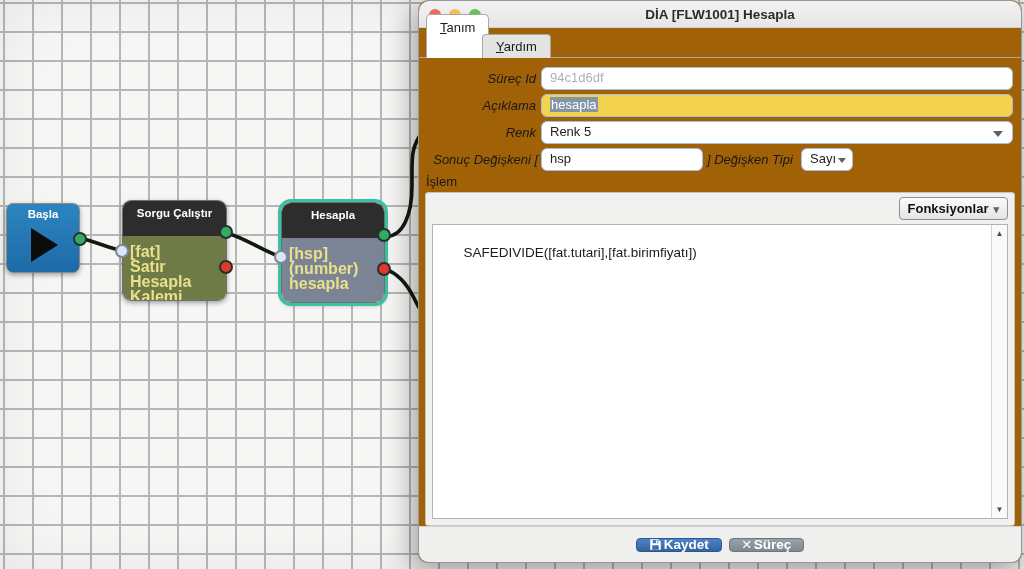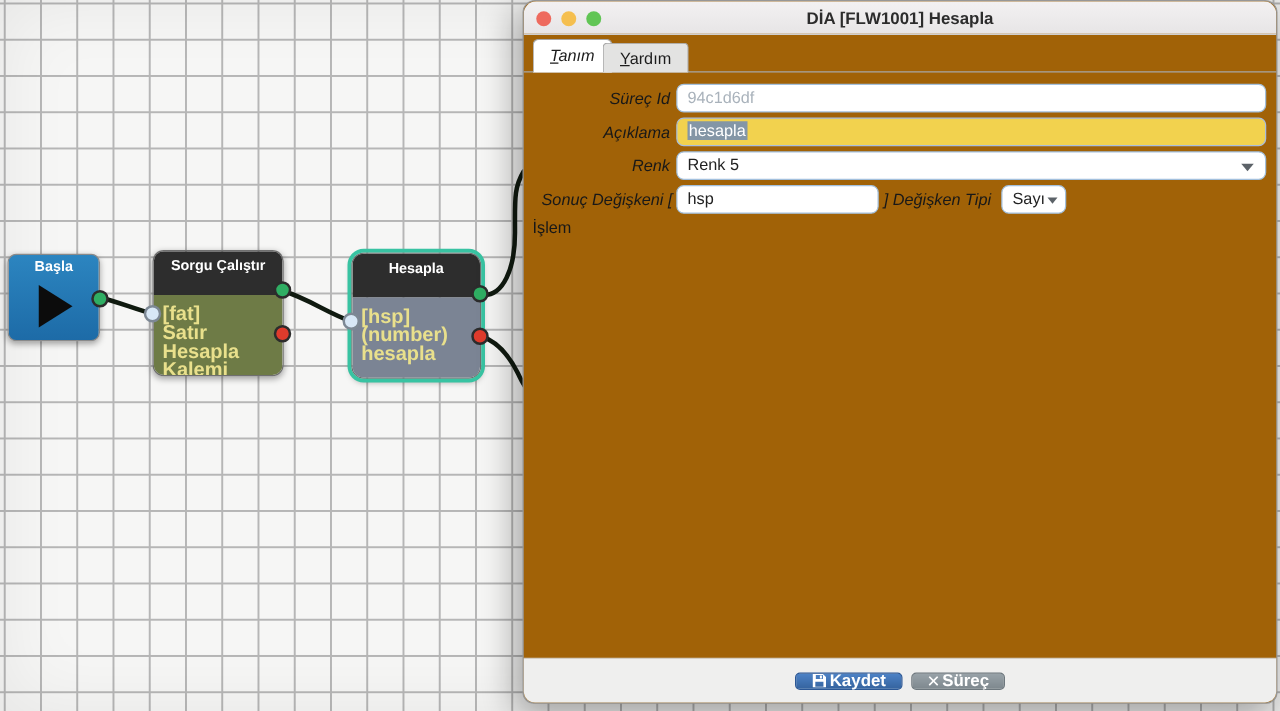--- a/index.html
+++ b/index.html
@@ -53,21 +53,21 @@
   .light { width:12px; height:12px; border-radius:50%; }
   .titlebar .wtitle { text-align:center; line-height:27px; font-size:13.5px;
     font-weight:bold; color:#2c2c2c; }
 
   .tabrow { position:absolute; top:27px; left:0; right:0; height:30px; }
   .tabrow::after { content:""; position:absolute; left:0; right:0; bottom:0; border-bottom:1px solid #a7a7a7; }
   .tab { position:absolute; bottom:0; font-size:13px; color:#1c1c1c; text-align:center;
     border:1px solid #a7a7a7; border-bottom:none; padding:0 13px; z-index:2; }
   .tab span { display:inline-block; }
   .tab span::first-letter { text-decoration:underline; }
-  .tab.active { left:7px; height:27px; line-height:26px; background:#fff; border-radius:5px 5px 0 0;font-style:italic; }
+  .tab.active { left:7px; height:44px; line-height:26px; background:#fff; border-radius:5px 5px 0 0; }
   .tab.inactive { left:63px; height:24px; line-height:23px; background:#e3e3e2; border-radius:4px 4px 0 0; }
 
   .frow { position:absolute; left:0; right:0; height:23px; }
   .flabel { position:absolute; left:0; width:117px; text-align:right; font-size:13px;
     color:#181818; line-height:23px;font-style:italic; }
   .finput { position:absolute; left:122px; right:8px; height:23px; background:#fff;
     border:1.5px solid #a3c0dd; border-radius:6px; font-size:13px; line-height:20px;
     padding:0 8px; color:#222; }
   .ghost { color:#a9b2bb; }
   .yellow-field { background:#f2d24e; border-color:#a9bedd; }
@@ -193,20 +193,32 @@
     </div>
     <div class="flabel" style="left:288px; width:92px; text-align:left;">] Değişken Tipi</div>
     <div class="finput" style="left:382px; right:auto; width:52px;">
       <span>Sayı</span>
       <div class="chev small" style="right:6px;"></div>
     </div>
   </div>
 
   <div class="islem-label">İşlem</div>
 
+  <div class="islem-panel">
+    <div class="fonk-btn">
+      <span>Fonksiyonlar</span><span class="dd">▾</span>
+    </div>
+    <div class="editor">
+      <span>SAFEDIVIDE([fat.tutari],[fat.birimfiyatı])</span>
+      <div class="vscroll">
+        <div class="sbtn up">▲</div>
+        <div class="sbtn down">▼</div>
+      </div>
+    </div>
+  </div>
 
   <div class="btnbar">
     <div class="btn btn-kaydet">
       <svg width="13" height="13" viewBox="0 0 16 16">
         <path fill="#ffffff" fill-rule="evenodd" d="M1.5 1.5 h10 l3 3 v10 h-13 z M4.5 2.5 v4 h7 v-4 z M8.5 3 h2 v3 h-2 z M4 9 h8 v5 h-8 z"></path>
       </svg>
       <span>Kaydet</span>
     </div>
     <div class="btn btn-vazgec">
       <span class="xicon">×</span>

